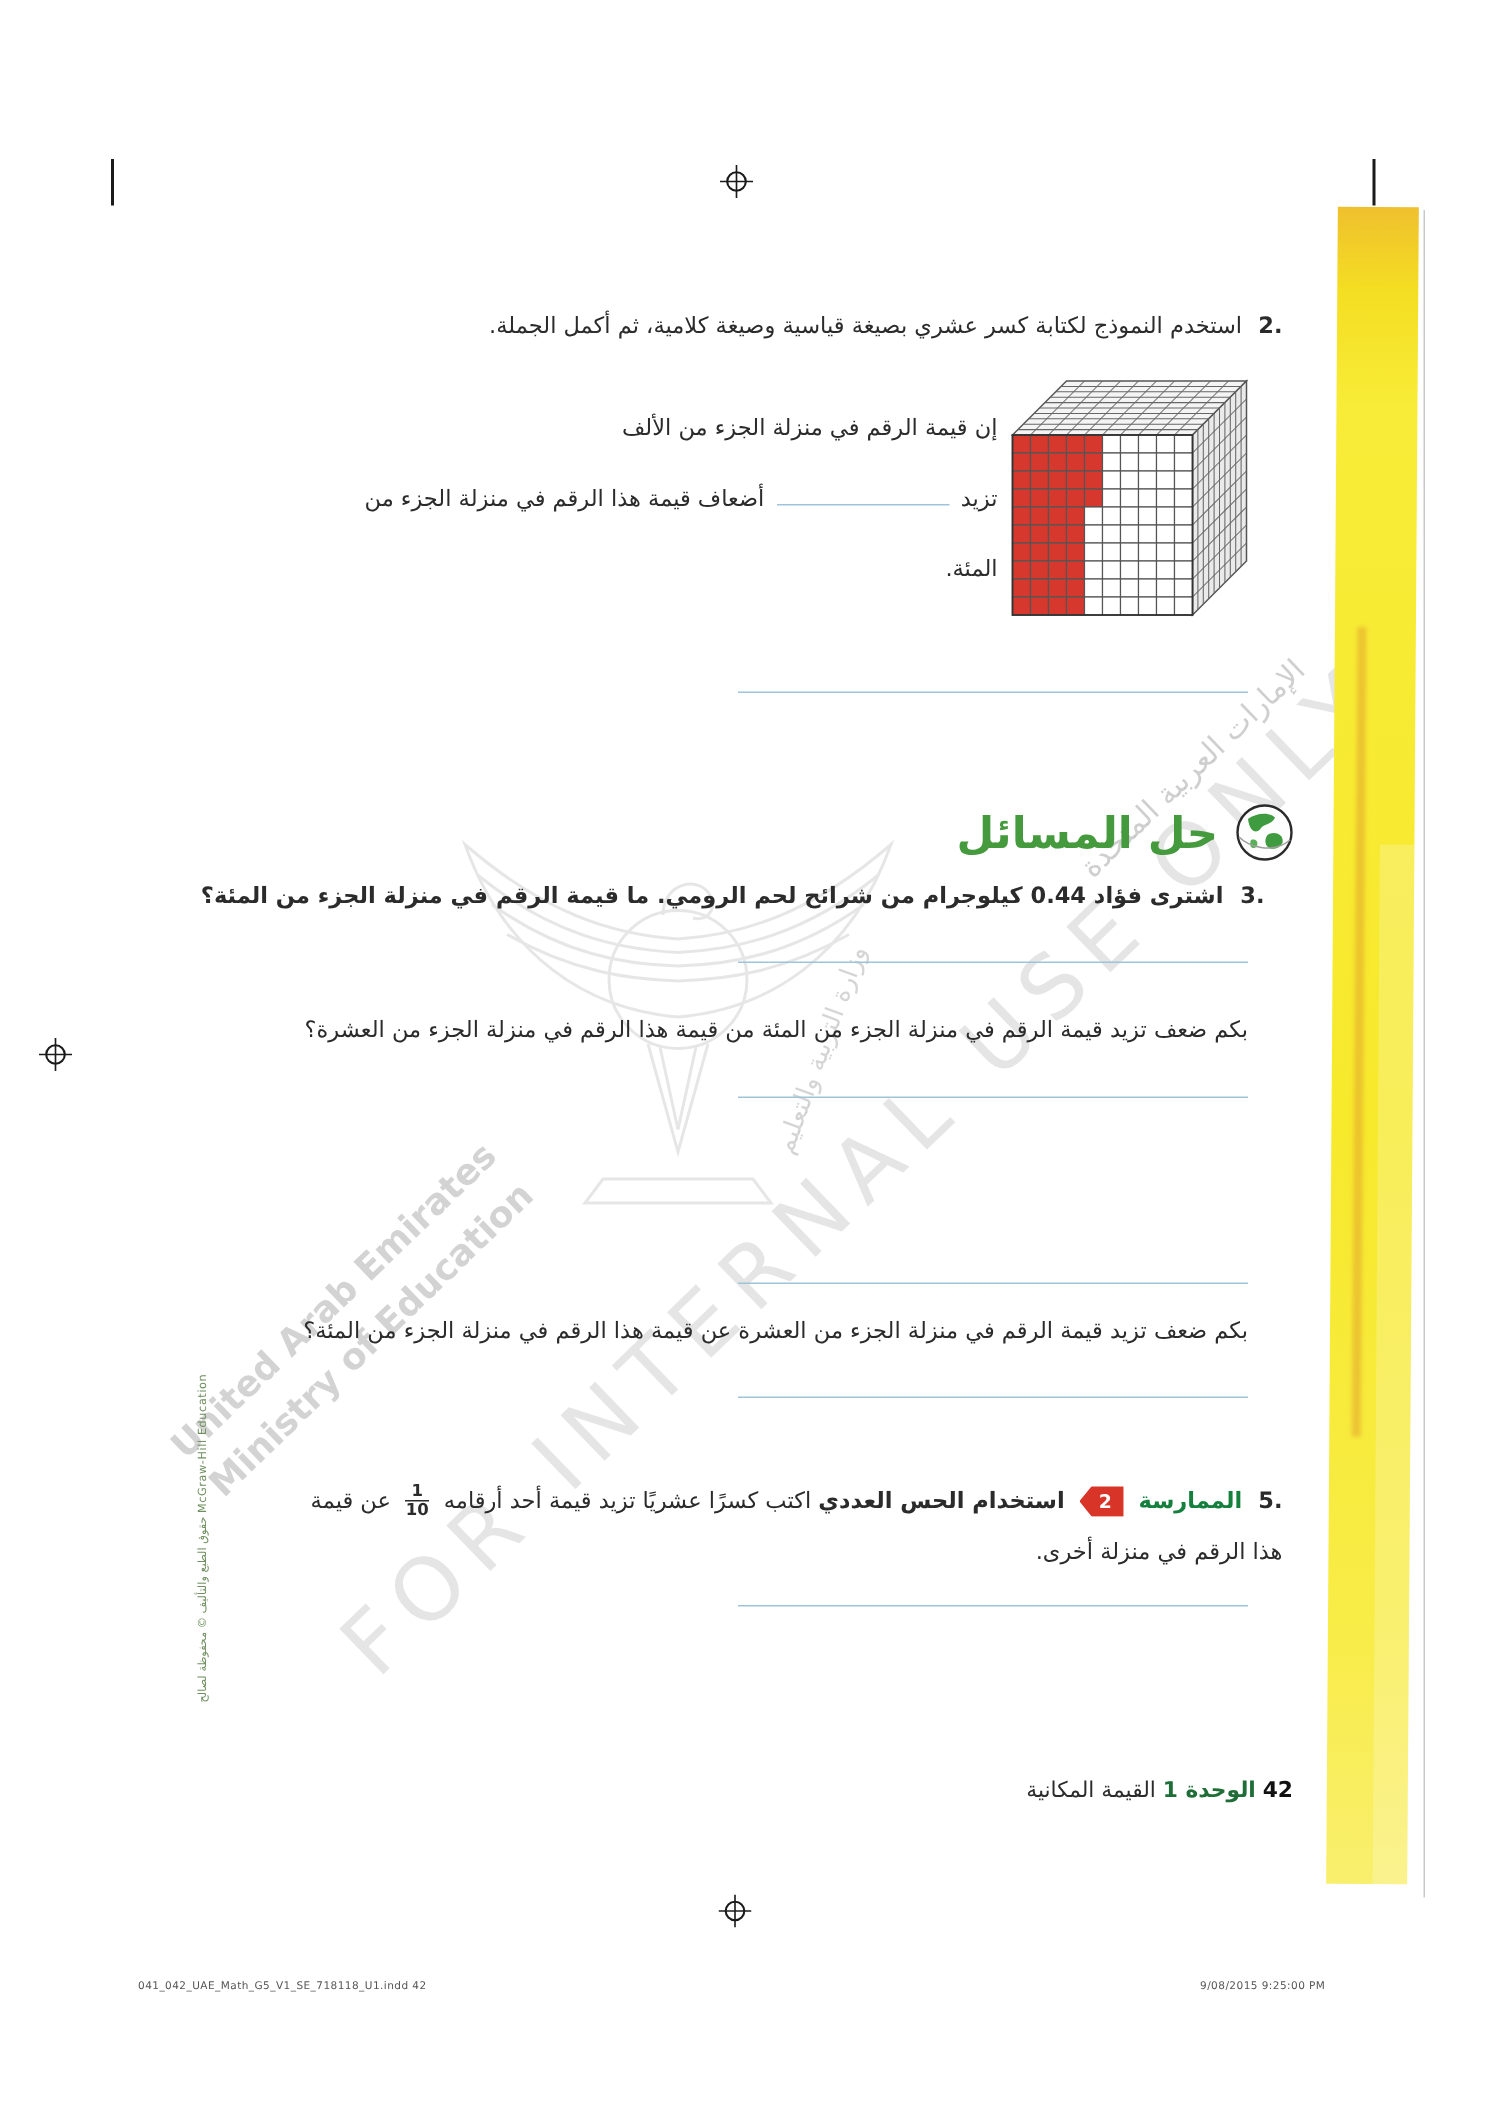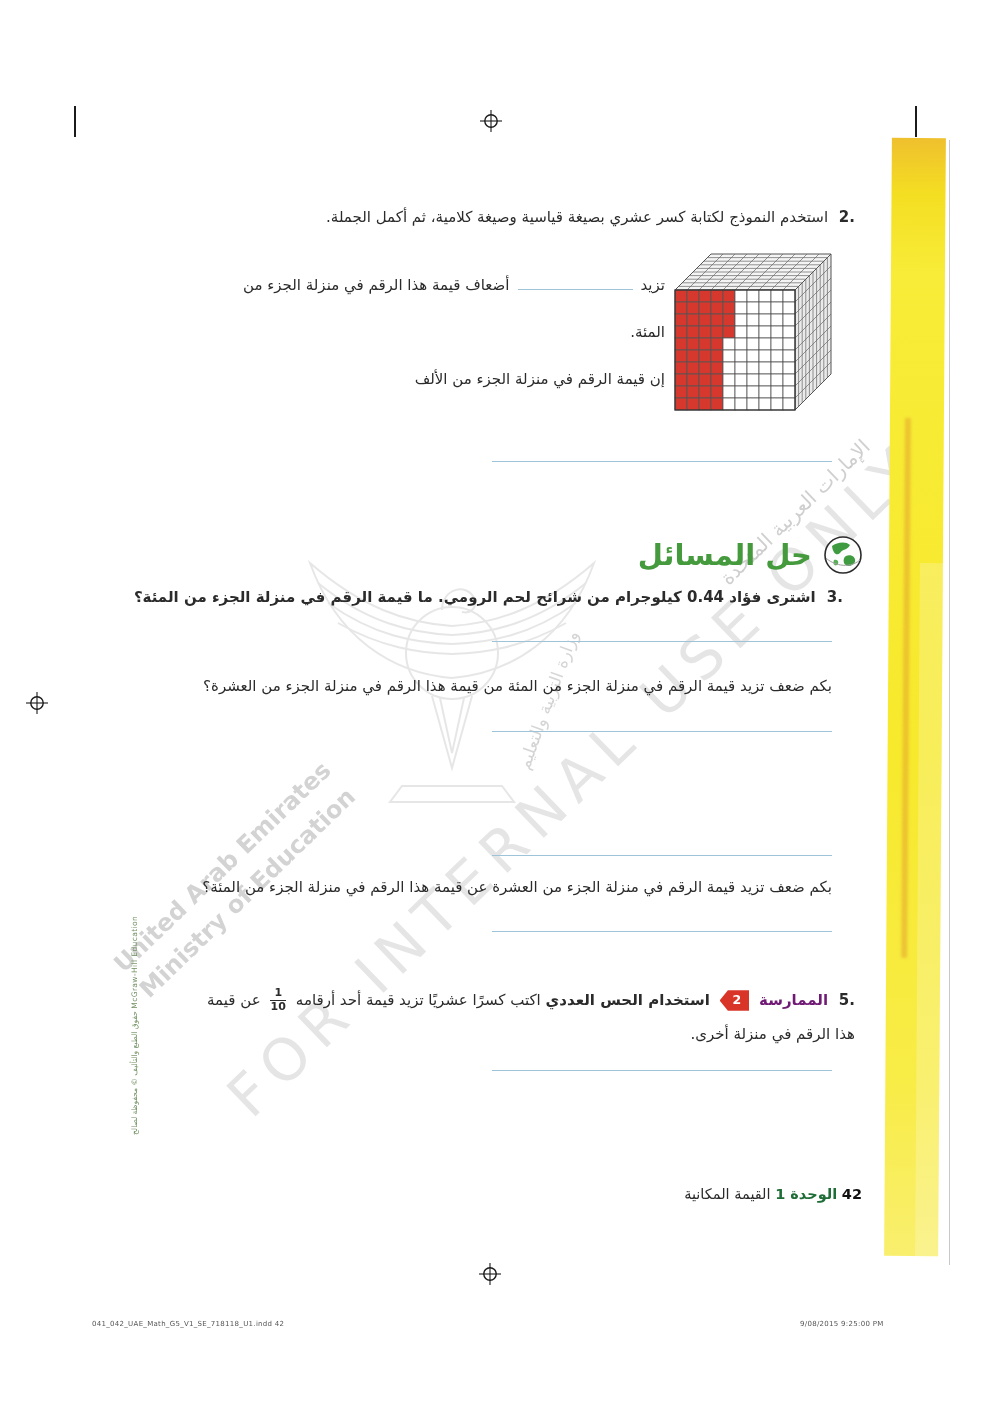--- a/index.html
+++ b/index.html
@@ -8,21 +8,21 @@
   .abs{position:absolute;}
   .rtl{direction:rtl;text-align:right;}
   .nowrap{white-space:nowrap;}
   .qnum{font-weight:bold;direction:ltr;unicode-bidi:isolate;display:inline-block;margin-left:6px;}
   .bold{font-weight:bold;}
   .ansline{border-top:1.7px solid #9fc3d8;height:0;}
   .blank{display:inline-block;width:115px;border-bottom:1.6px solid #9fc3d8;height:14px;
          vertical-align:baseline;margin:0 8px;}
   .q-text{font-size:15px;line-height:1.7;}
   .section-title{font-size:29px;font-weight:bold;color:#449a3c;}
-  .practice-label{color:#701a75;font-weight:bold;}
+  .practice-label{color:#15803d;font-weight:bold;}
   .badge{display:inline-block;background:#d93428;color:#fff;font-weight:bold;font-size:12.5px;
          line-height:1;padding:4px 8px 4px 13px;margin:0 5px;vertical-align:middle;
          clip-path:polygon(0 50%,28% 0,100% 0,100% 100%,28% 100%);}
   .frac{display:inline-flex;flex-direction:column;align-items:center;vertical-align:middle;
         font-size:11px;line-height:1.15;margin:0 5px;font-weight:bold;}
   .frac .num{border-bottom:1.2px solid #2b2b2b;padding:0 4px;}
   .tick{width:2px;background:#1b1b1b;}
   .wm{pointer-events:none;white-space:nowrap;}
   .footer{font-size:14.5px;direction:rtl;}
   .footer .pg{font-weight:bold;color:#111;}
@@ -232,24 +232,24 @@
         <rect x="63" y="148" width="12" height="12" fill="#ffffff" stroke="#555" stroke-width="0.8"></rect>
         <rect x="75" y="148" width="12" height="12" fill="#ffffff" stroke="#555" stroke-width="0.8"></rect>
         <rect x="87" y="148" width="12" height="12" fill="#ffffff" stroke="#555" stroke-width="0.8"></rect>
         <rect x="99" y="148" width="12" height="12" fill="#ffffff" stroke="#555" stroke-width="0.8"></rect>
         <rect x="111" y="148" width="12" height="12" fill="#ffffff" stroke="#555" stroke-width="0.8"></rect>
         <rect x="3" y="40" width="120" height="120" fill="none" stroke="#333" stroke-width="1.2"></rect>
       </svg>
   </div>
 
   <div class="abs rtl q-text" style="right:327px;top:262px;width:460px;line-height:47px;">
+    <div>إن قيمة الرقم في منزلة الجزء من الألف</div>
     <div>
       <span>تزيد</span><span class="blank"></span><span>أضعاف قيمة هذا الرقم في منزلة الجزء من المئة.</span>
     </div>
-    <div>إن قيمة الرقم في منزلة الجزء من الألف</div>
   </div>
 
   <div class="abs ansline" style="left:492px;top:461px;width:340px;"></div>
 
   <div class="abs rtl" style="right:128px;top:534px;display:flex;align-items:center;gap:10px;">
     <svg width="42" height="42" viewBox="0 0 42 42">
       <circle cx="21" cy="21" r="18" fill="#fdfdfd" stroke="#2b2b2b" stroke-width="1.6"></circle>
       <path d="M10 12 C 15 8 24 7 28 11 C 26 16 20 15 18 19 C 15 22 11 20 10 12 Z" fill="#3f9b3f"></path>
       <path d="M24 22 C 29 20 34 23 33 28 C 30 33 24 33 22 29 C 21 26 22 23 24 22 Z" fill="#3f9b3f"></path>
       <path d="M12 26 C 15 25 17 27 16 30 C 14 33 10 31 12 26 Z" fill="#58b058"></path>

